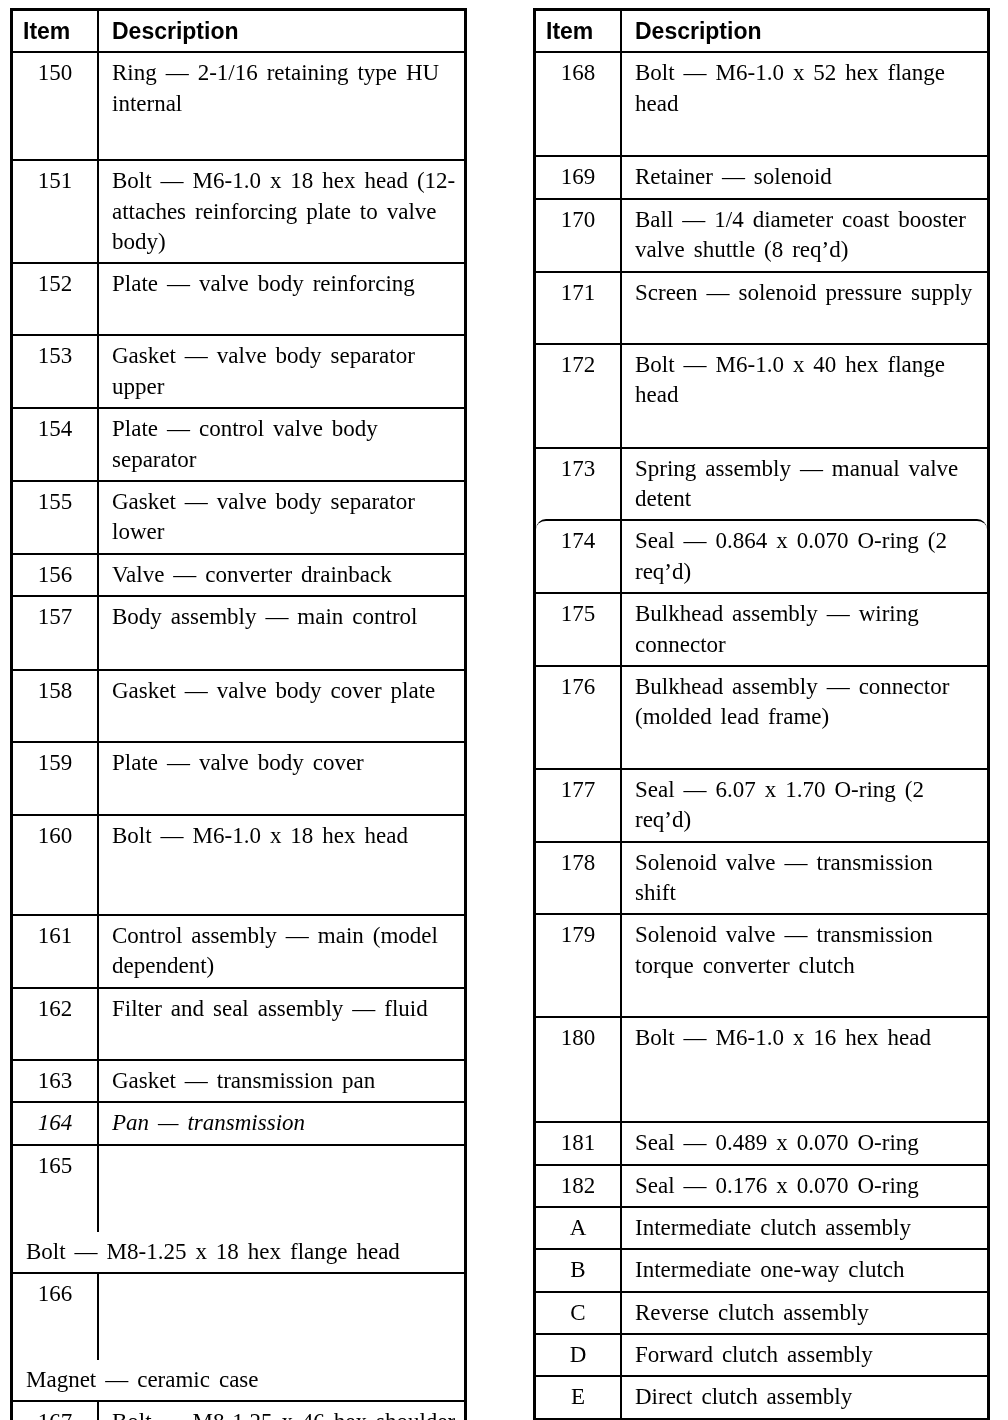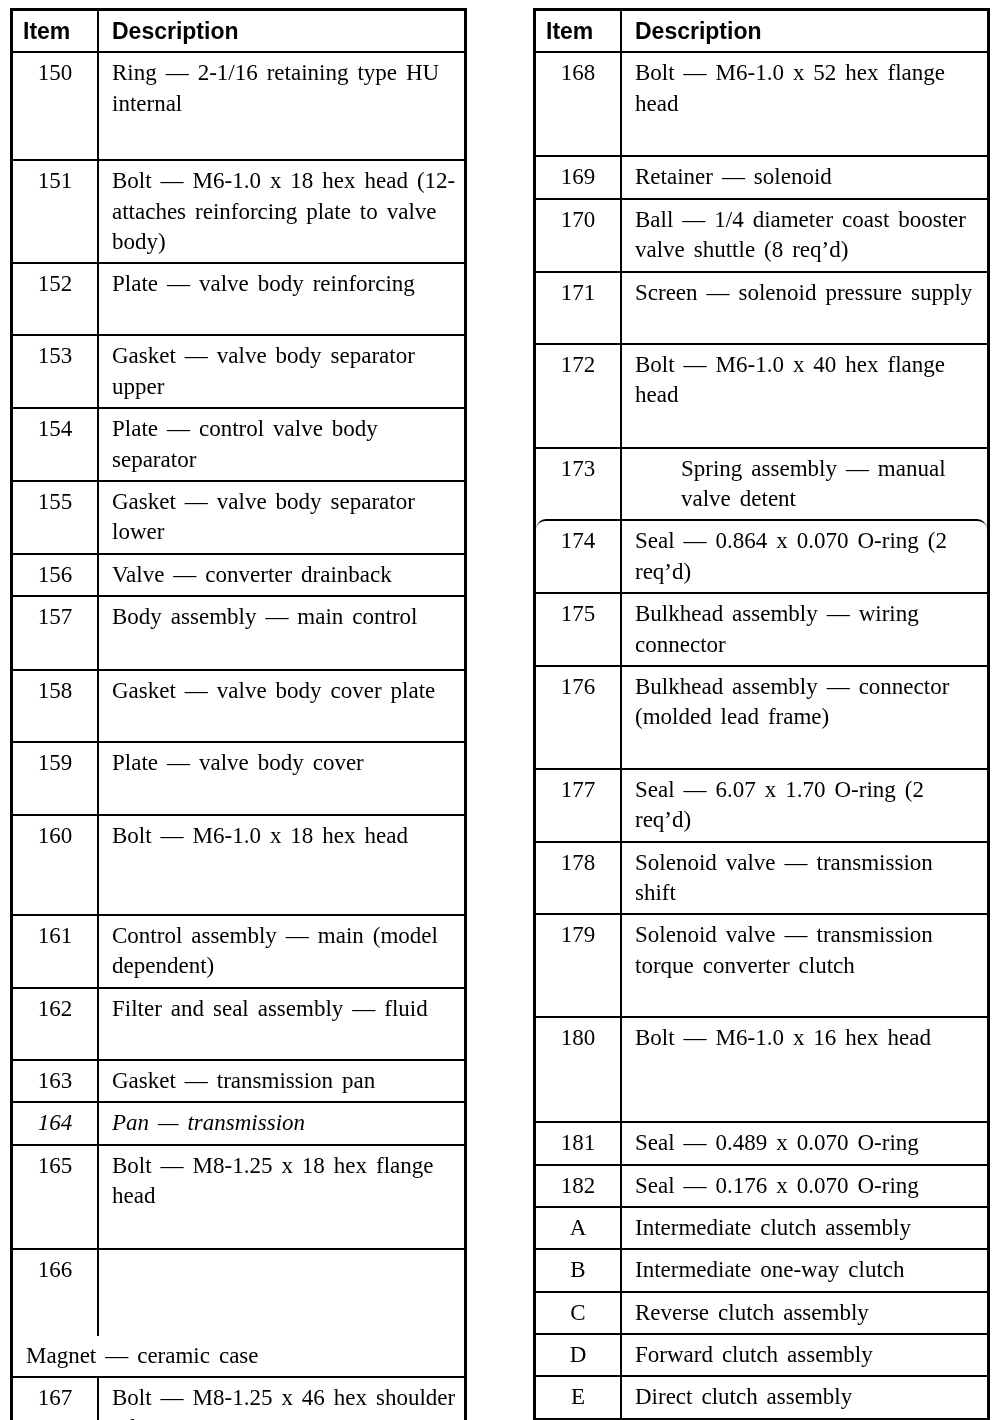--- a/index.html
+++ b/index.html
@@ -120,21 +120,21 @@
           <div class="cell desc-cell">Filter and seal assembly — fluid</div>
         </div>
         <div class="row" style="min-height: 40px;">
           <div class="cell item-cell">163</div>
           <div class="cell desc-cell">Gasket — transmission pan</div>
         </div>
         <div class="row" style="min-height: 40px; font-style: italic;">
           <div class="cell item-cell">164</div>
           <div class="cell desc-cell">Pan — transmission</div>
         </div>
-        <div class="row" style="min-height: 104px;">
+        <div class="row" style="min-height: 104px; flex-direction: column;">
           <div class="cell item-cell">165</div>
           <div class="cell desc-cell">Bolt — M8-1.25 x 18 hex flange head</div>
         </div>
         <div class="row" style="min-height: 73px; flex-direction: column;">
           <div class="cell item-cell">166</div>
           <div class="cell desc-cell">Magnet — ceramic case</div>
         </div>
         <div class="row" style="min-height: 104px;">
           <div class="cell item-cell">167</div>
           <div class="cell desc-cell">Bolt — M8-1.25 x 46 hex shoulder pilot</div>
@@ -161,21 +161,21 @@
           <div class="cell desc-cell">Ball — 1/4 diameter coast booster valve shuttle (8 req’d)</div>
         </div>
         <div class="row" style="min-height: 72px;">
           <div class="cell item-cell">171</div>
           <div class="cell desc-cell">Screen — solenoid pressure supply</div>
         </div>
         <div class="row" style="min-height: 104px;">
           <div class="cell item-cell">172</div>
           <div class="cell desc-cell">Bolt — M6-1.0 x 40 hex flange head</div>
         </div>
-        <div class="row" style="min-height: 72px; gap: 46px;">
+        <div class="row" style="min-height: 72px;">
           <div class="cell item-cell">173</div>
           <div class="cell desc-cell">Spring assembly — manual valve detent</div>
         </div>
         <div class="row" style="min-height: 72px; border-radius: 10px;">
           <div class="cell item-cell">174</div>
           <div class="cell desc-cell">Seal — 0.864 x 0.070 O-ring (2 req’d)</div>
         </div>
         <div class="row" style="min-height: 72px;">
           <div class="cell item-cell">175</div>
           <div class="cell desc-cell">Bulkhead assembly — wiring connector</div>

